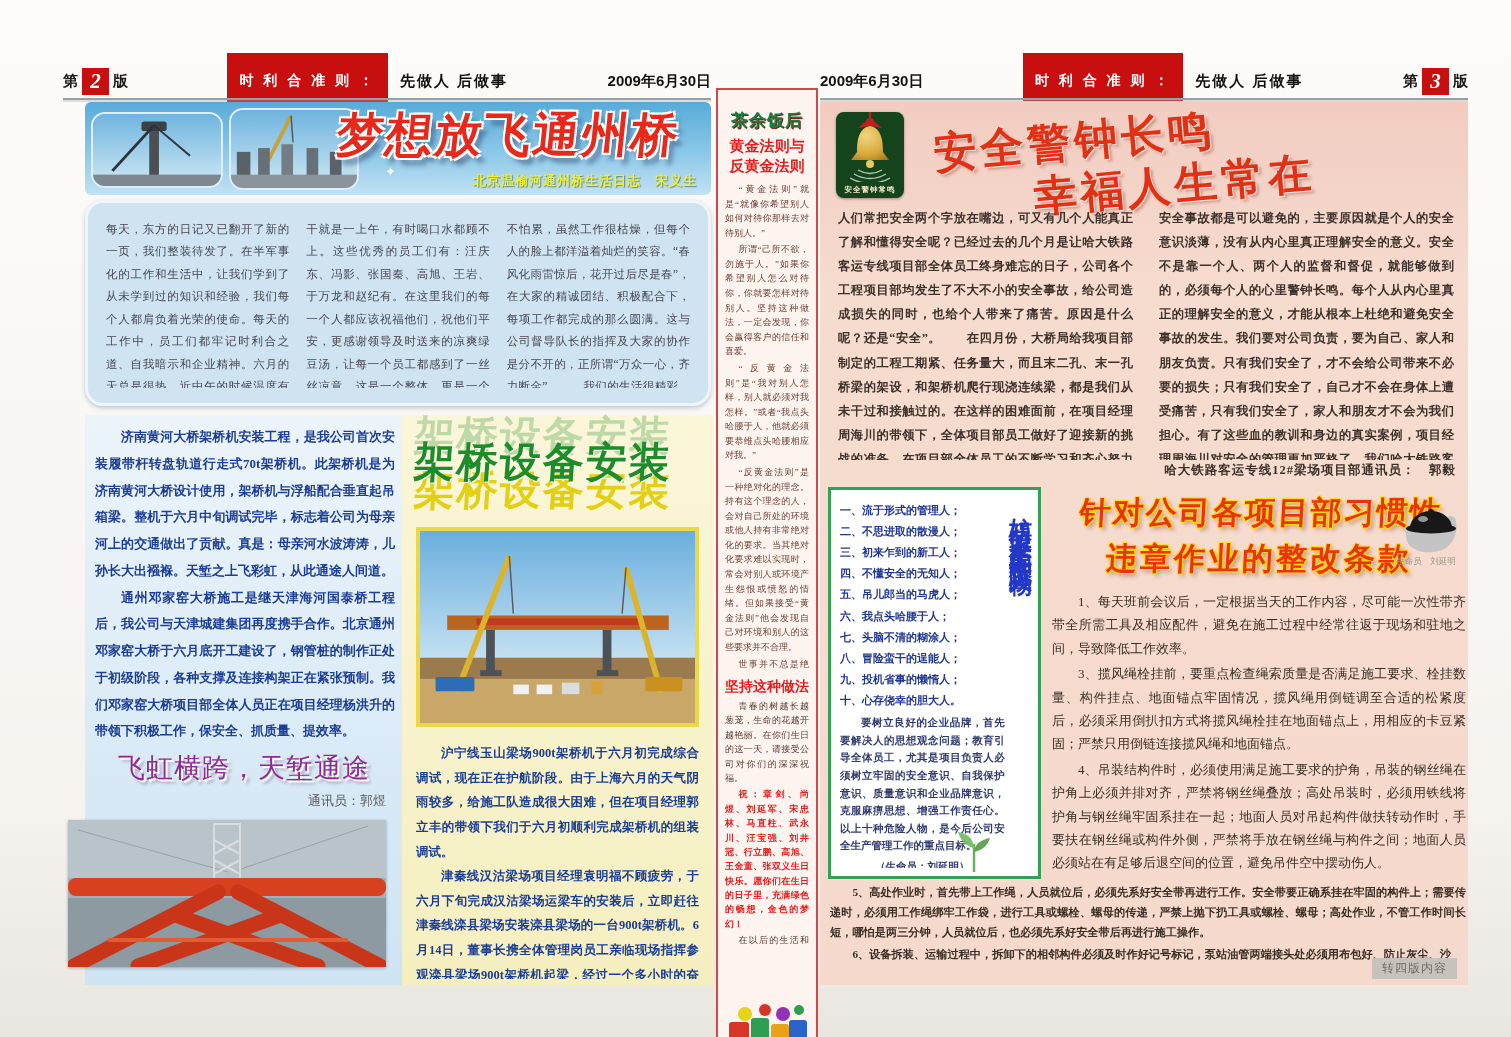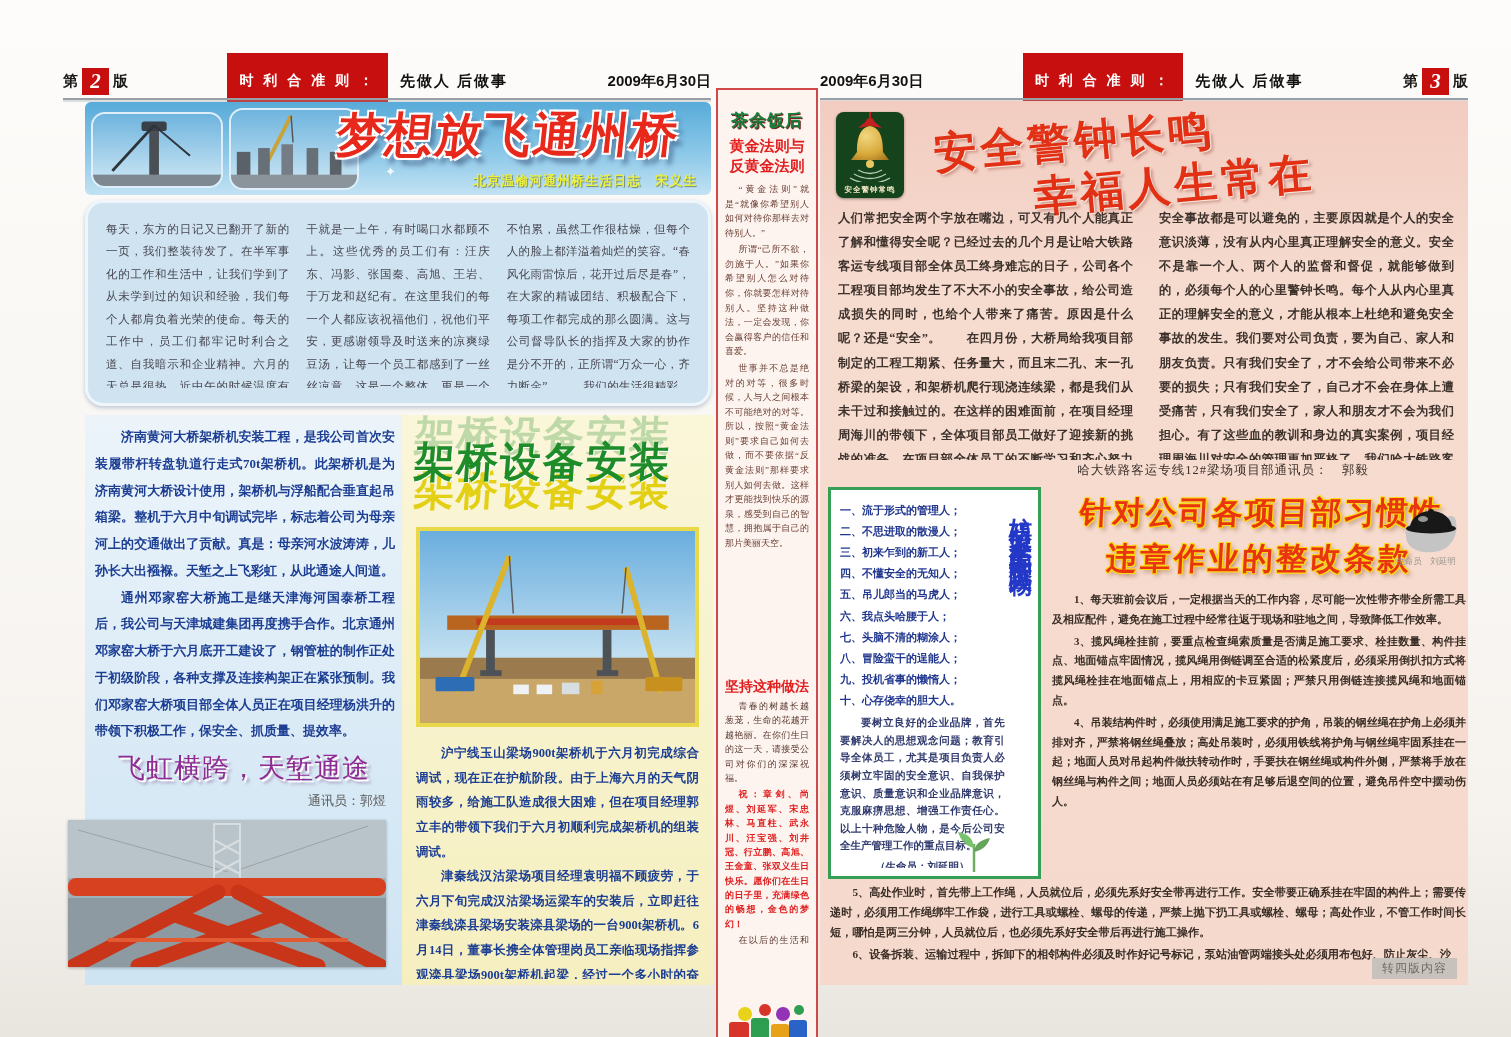--- a/index.html
+++ b/index.html
@@ -85,22 +85,22 @@
   overflow:hidden;box-shadow:0 1px 3px rgba(0,0,0,.4)}
 .bell-caption{position:absolute;left:0;bottom:3px;width:100%;text-align:center;font-size:7.5px;color:#f5e9c8;
   letter-spacing:1px;font-weight:bold}
 .safety-title{position:absolute;left:935px;top:102px;width:530px;transform:rotate(-5deg);color:#e23014;
   font-weight:bold;text-shadow:1px 1px 0 #fbe9e2,3px 3px 3px rgba(120,30,10,.3)}
 .safety-title .l1{font-size:43px;letter-spacing:4px;white-space:nowrap}
 .safety-title .l2{font-size:43px;letter-spacing:4px;margin-left:96px;margin-top:-6px;white-space:nowrap}
 .safety-cols{position:absolute;left:838px;top:206px;width:616px;height:254px;display:flex;gap:26px}
 .safety-col{flex:1;font-size:12.3px;line-height:1.96;color:#3c312b;text-align:justify;overflow:hidden;
   font-family:"Liberation Serif","DejaVu Serif",serif;font-weight:bold}
-.safety-sign{position:absolute;left:990px;top:462px;width:466px;text-align:center;font-size:12.5px;color:#3c312b;
-  font-weight:normal;letter-spacing:1px}
+.safety-sign{position:absolute;left:990px;top:462px;width:466px;text-align:right;font-size:12.5px;color:#3c312b;
+  font-weight:bold;letter-spacing:1px}
 
 
 .danger-box{position:absolute;left:828px;top:487px;width:213px;height:392px;background:#fff;
   border:3px solid #35a055;display:flex;padding:10px 5px 8px 9px;overflow:hidden}
 .danger-main{flex:1;overflow:hidden}
 .danger-list div{font-size:11px;line-height:1.92;color:#20368f;font-weight:bold;white-space:nowrap}
 .danger-para{margin-top:3px;font-size:10.5px;line-height:1.68;color:#313a6e;text-align:justify;text-indent:2em;font-weight:bold}
 .danger-sign{margin-top:5px;font-size:10.5px;color:#313a6e;text-align:center;font-weight:bold}
 .danger-vtitle{writing-mode:vertical-rl;font-size:23px;font-weight:bold;color:#2438c8;letter-spacing:4px;
   margin-left:3px;line-height:1.1;white-space:nowrap}
@@ -109,22 +109,22 @@
 
 .rect-title{position:absolute;left:1052px;top:492px;width:416px;height:94px;text-align:center;color:#e83410;
   font-weight:bold;transform:skewX(-3deg)}
 .rect-title .l1{font-size:31px;letter-spacing:2px;white-space:nowrap;
   text-shadow:1px 1px 0 #ffd912,-1px -1px 0 #ffd912,1px -1px 0 #ffd912,-1px 1px 0 #ffd912,3px 3px 4px rgba(120,50,0,.45)}
 .rect-title .l2{font-size:31px;letter-spacing:3px;white-space:nowrap;margin-top:4px;
   text-shadow:1px 1px 0 #ffd912,-1px -1px 0 #ffd912,1px -1px 0 #ffd912,-1px 1px 0 #ffd912,3px 3px 4px rgba(120,50,0,.45)}
 .helmet-box{position:absolute;left:1402px;top:492px;width:58px;height:64px}
 .helmet-caption{position:absolute;left:1386px;top:556px;width:80px;font-size:8.5px;color:#9a968e;text-align:center}
 .rect-items-a{position:absolute;left:1052px;top:590px;width:414px;height:290px;overflow:hidden;
-  font-size:11px;line-height:1.8;color:#3a2e26;text-align:justify;
-  font-family:"Liberation Serif","DejaVu Serif",serif;font-weight:bold}
+  font-size:13px;line-height:1.8;color:#3a2e26;text-align:justify;
+  font-family:"Liberation Serif","DejaVu Serif",serif;font-weight:normal}
 .rect-items-a p{text-indent:2em;margin-bottom:2px}
 .rect-items-b{position:absolute;left:830px;top:882px;width:636px;height:92px;overflow:hidden;
   font-size:11.2px;line-height:1.8;color:#3a2e26;text-align:justify;
   font-family:"Liberation Serif","DejaVu Serif",serif;font-weight:bold}
 .rect-items-b p{text-indent:2em;margin-bottom:2px}
 .footer-note{position:absolute;left:1372px;top:958px;background:#c7c3bc;color:#6f6b64;font-size:12px;
   padding:2px 10px;letter-spacing:1px}
 </style>
 </head>
 <body>
@@ -269,20 +269,22 @@
 
   <div class="mid-strip serif">
     <div class="tea-header">茶余饭后</div>
     <div class="golden-title">
       <div>黄金法则与</div>
       <div>反黄金法则</div>
     </div>
     <div class="strip-body">
       <p>“黄金法则”就是“就像你希望别人如何对待你那样去对待别人。”</p>
       <p>所谓“己所不欲，勿施于人。”如果你希望别人怎么对待你，你就要怎样对待别人。坚持这种做法，一定会发现，你会赢得客户的信任和喜爱。</p>
+      <p>“反黄金法则”是“我对别人怎样，别人就必须对我怎样。”或者“我点头哈腰于人，他就必须要恭维点头哈腰相应对我。”</p>
+      <p>“反黄金法则”是一种绝对化的理念。持有这个理念的人，会对自己所处的环境或他人持有非常绝对化的要求。当其绝对化要求难以实现时，常会对别人或环境产生怨恨或愤怒的情绪。但如果接受“黄金法则”他会发现自己对环境和别人的这些要求并不合理。</p>
       <p>世事并不总是绝对的对等，很多时候，人与人之间根本不可能绝对的对等。所以，按照“黄金法则”要求自己如何去做，而不要依据“反黄金法则”那样要求别人如何去做。这样才更能找到快乐的源泉，感受到自己的智慧，拥抱属于自己的那片美丽天空。</p>
     </div>
     <div class="bday-title">坚持这种做法</div>
     <div class="bday-body">
       <p>青春的树越长越葱茏，生命的花越开越艳丽。在你们生日的这一天，请接受公司对你们的深深祝福。</p>
       <p class="names">祝：章剑、尚煜、刘延军、宋忠林、马直柱、武永川、汪宝强、刘井冠、行立鹏、高旭、王金童、张双义生日快乐。愿你们在生日的日子里，充满绿色的畅想，金色的梦幻！</p>
       <p>在以后的生活和工作中依然充满欢乐和成功！祝你们生日快乐！</p>
     </div>
     <svg class="gift-img" viewBox="0 0 86 48">
       <rect x="4" y="22" width="20" height="18" rx="3" fill="#d8352a"></rect>

